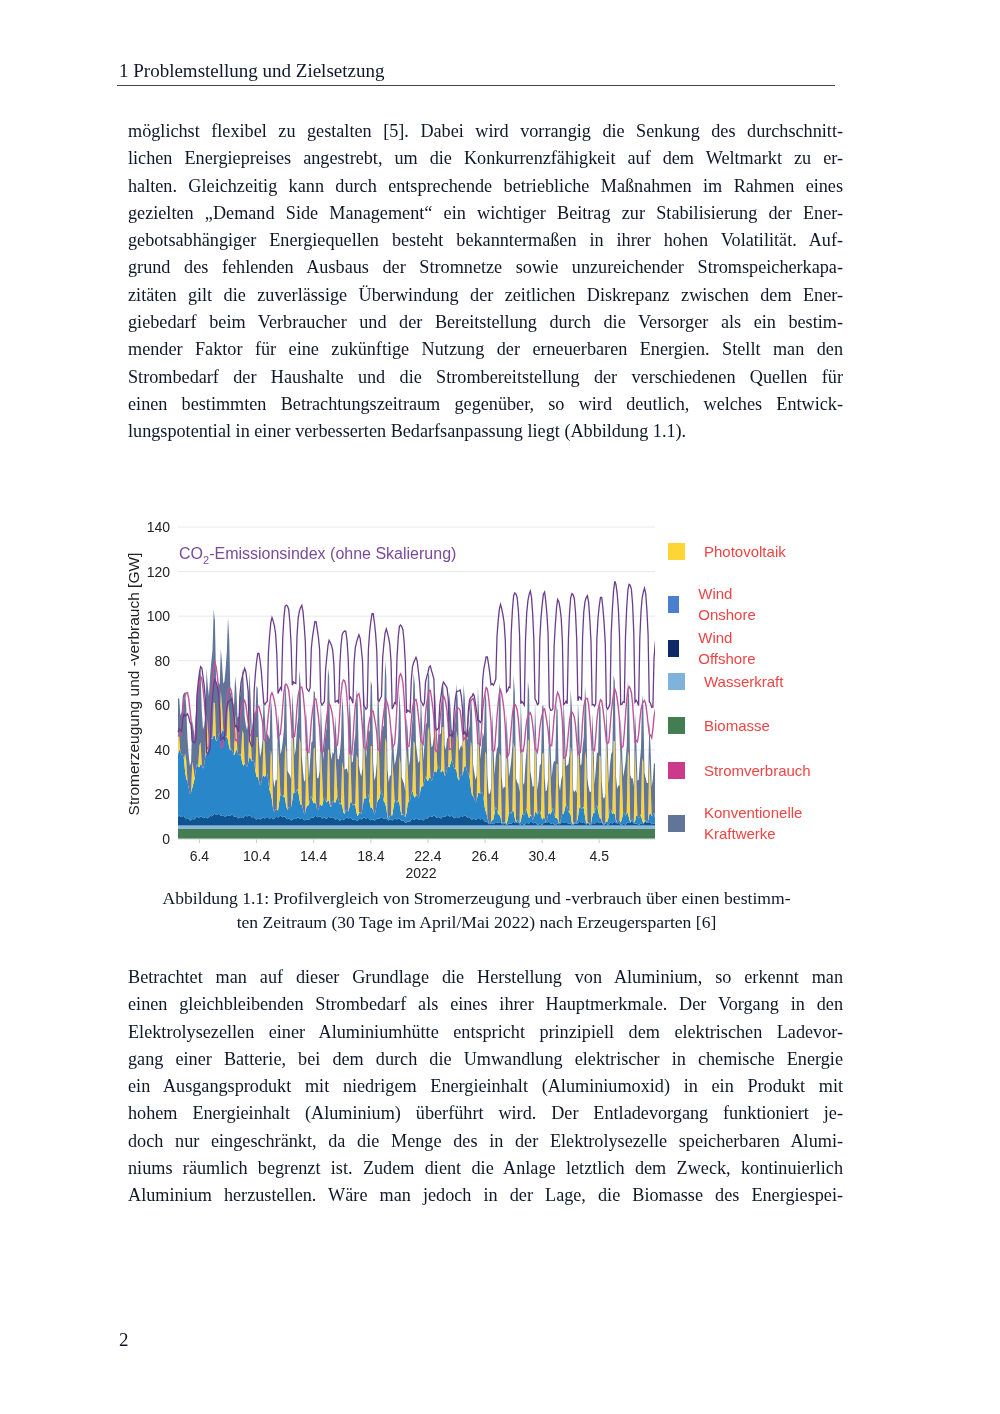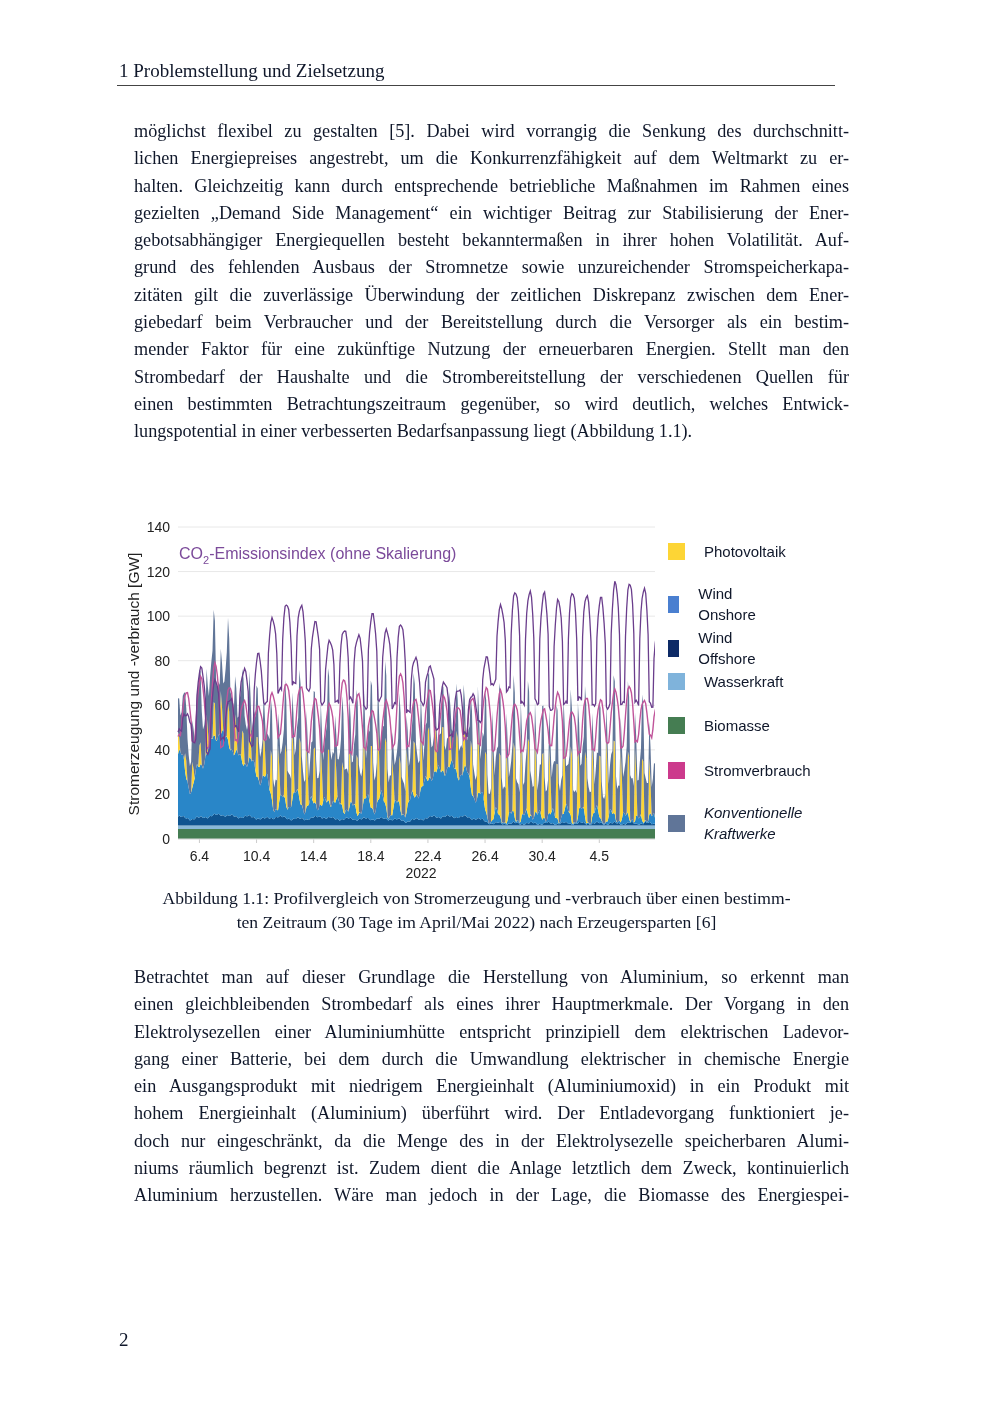--- a/index.html
+++ b/index.html
@@ -1,31 +1,31 @@
 <!DOCTYPE html>
 <html><head>
 <meta charset="utf-8">
 <style>
   html, body { margin: 0; padding: 0; background: #ffffff; }
   body { width: 1000px; height: 1414px; position: relative; overflow: hidden; }
   .serif { font-family: "Liberation Serif", "DejaVu Serif", serif; color: #0f172a; }
   .header { position: absolute; left: 119px; top: 60px; font-size: 19px; }
   .header-rule { position: absolute; left: 117px; top: 85px; width: 718px; height: 1px; background: #444; }
-  .para { position: absolute; left: 134px; width: 715px; font-size: 18.2px; line-height: 27.3px; text-align: justify; }
+  .para { position: absolute; left: 128px; width: 715px; font-size: 18.2px; line-height: 27.3px; text-align: justify; }
   .para .ln { display: block; white-space: nowrap; text-align-last: justify; }
   .para .ln.last { text-align-last: left; }
   .p1 { top: 118px; }
   .p2 { top: 964px; }
   .caption { position: absolute; left: 119px; width: 715px; top: 886px; font-size: 17.6px; line-height: 24px; font-weight: normal; text-align: center; }
   .pagenum { position: absolute; left: 119px; top: 1329px; font-size: 19px; }
   .figure { position: absolute; left: 115px; top: 512px; width: 730px; height: 370px; }
   .figure svg { position: absolute; left: 0; top: 0; }
   .sans { font-family: "Liberation Sans", "DejaVu Sans", sans-serif; }
   .legend { position: absolute; left: 553px; top: 26px; }
-  .legend-item { position: absolute; left: 0; display: flex; align-items: center; font-size: 15px; color: #0f172a; }
+  .legend-item { position: absolute; left: 0; display: flex; align-items: center; font-size: 15px; color: #ef4444; }
   .swatch { width: 17px; height: 17px; margin-right: 19px; }
   .legend-item .lbl { line-height: 21px; }
 </style>
 </head>
 <body>
 
 <div class="serif header">1 Problemstellung und Zielsetzung</div>
 <div class="header-rule"></div>
 
 <div class="serif para p1">
@@ -122,21 +122,21 @@
     <div class="legend-item" style="top:177px">
       <span class="swatch" style="background: rgb(69, 125, 82);"></span>
       <span class="lbl">Biomasse</span>
     </div>
     <div class="legend-item" style="top:222px">
       <span class="swatch" style="background: rgb(204, 58, 140);"></span>
       <span class="lbl">Stromverbrauch</span>
     </div>
     <div class="legend-item" style="top:264px">
       <span class="swatch" style="background: rgb(96, 117, 152);"></span>
-      <span class="lbl" style="width:120px; white-space:normal;font-style:italic;">Konventionelle Kraftwerke</span>
+      <span class="lbl" style="width:120px; white-space:normal;">Konventionelle Kraftwerke</span>
     </div>
   </div>
 </div>
 
 <div class="serif caption">
   <div>Abbildung 1.1: Profilvergleich von Stromerzeugung und -verbrauch über einen bestimm-</div>
   <div>ten Zeitraum (30 Tage im April/Mai 2022) nach Erzeugersparten [6]</div>
 </div>
 
 <div class="serif para p2">

